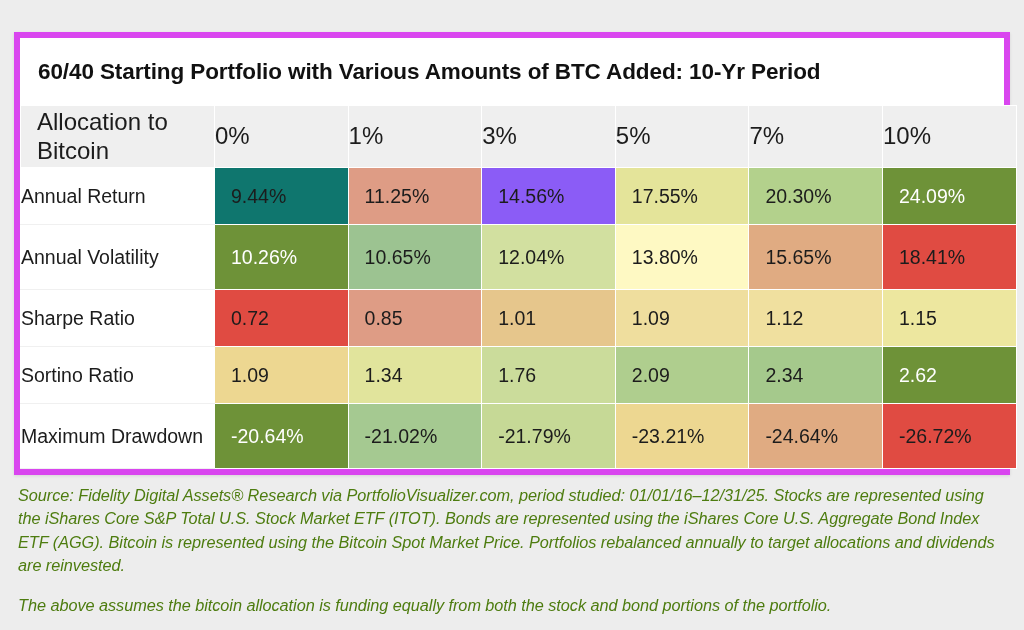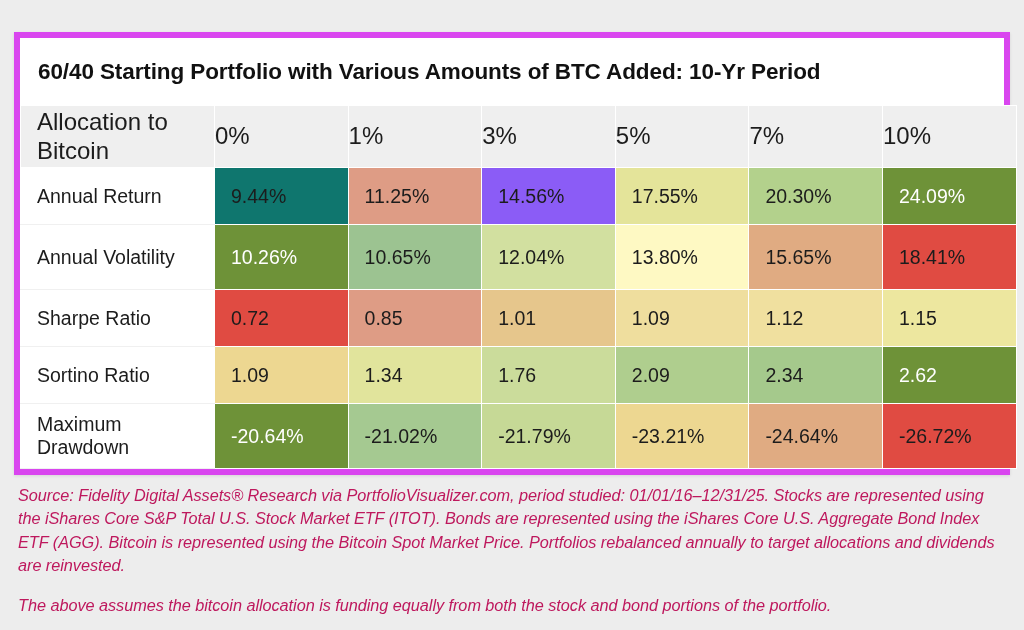--- a/index.html
+++ b/index.html
@@ -72,21 +72,20 @@
   }
   thead th.hdr-label { padding-left: 16px; }
 
   
   tbody th.row-label {
     background: #ffffff;
     height: 57px;
     font-size: 19.5px;
     color: #1c1c1c;
     text-align: left;
-    padding-left: 16px;
     line-height: 1.18;
     border-left: 1px solid #ffffff;
     border-top: 1px solid #f0f0f0;
     border-bottom: 1px solid #f0f0f0;
     border-right: 1px solid #ffffff;
   }
 
   tbody td.cell {
     height: 57px;
     font-size: 19.5px;
@@ -102,21 +101,21 @@
   
   .notes {
     position: absolute;
     left: 18px;
     top: 484px;
     width: 990px;
   }
   .note {
     font-size: 16.3px;
     font-style: italic;
-    color: #be185d;
+    color: #4d7c0f;
     line-height: 1.43;
     letter-spacing: -0.05px;
   }
   .note + .note { margin-top: 17px; }
 </style>
 </head>
 <body>
 
 <div id="root">
 

